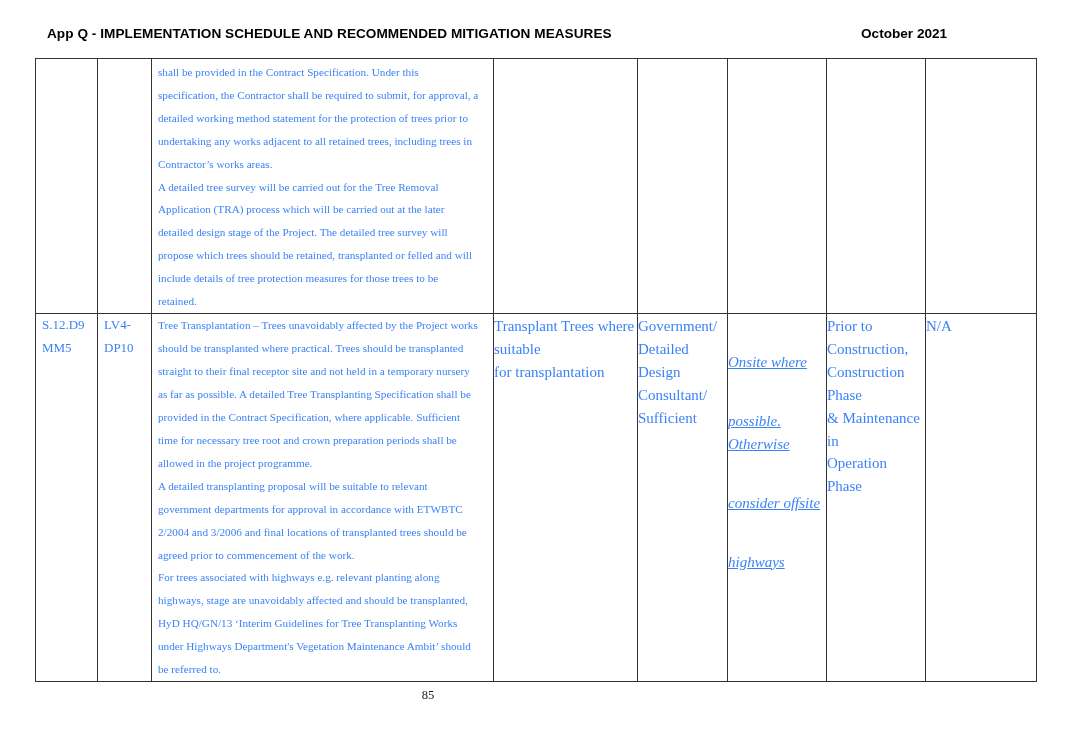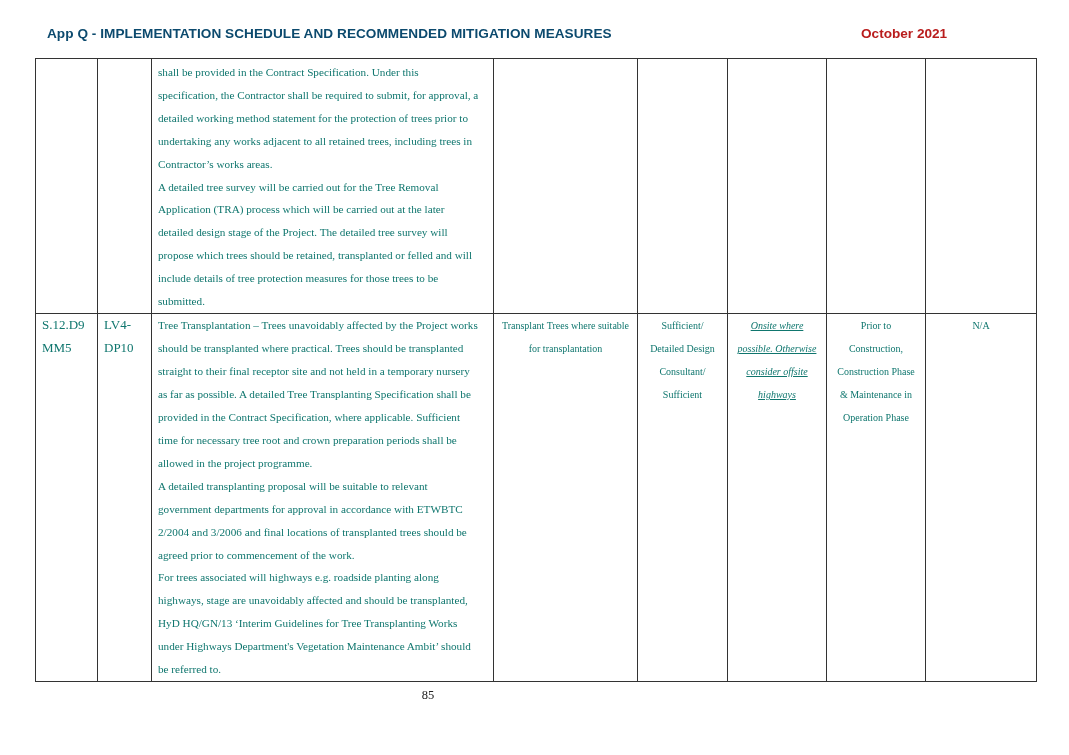--- a/index.html
+++ b/index.html
@@ -1,49 +1,49 @@
 <!DOCTYPE html>
 <html><head>
 <meta charset="utf-8">
 <style>
   html, body { margin: 0; padding: 0; background: #ffffff; }
   body { width: 1069px; height: 755px; position: relative; overflow: hidden; }
   .hdr-title {
     position: absolute; left: 47px; top: 26px;
-    font-family: "Liberation Sans", sans-serif; font-weight: bold; font-size: 13.6px; color: #0c4a6e;
+    font-family: "Liberation Sans", sans-serif; font-weight: bold; font-size: 13.6px; color: #000000;
     letter-spacing: 0.05px;
   }
   .hdr-date {
     position: absolute; left: 861px; top: 26px;
-    font-family: "Liberation Sans", sans-serif; font-weight: bold; font-size: 13.6px; color: #b91c1c;
+    font-family: "Liberation Sans", sans-serif; font-weight: bold; font-size: 13.6px; color: #000000;
   }
   table.sched {
     position: absolute; left: 35px; top: 58px;
     border-collapse: collapse; table-layout: fixed; width: 1001px;
-    font-family: "Liberation Serif", serif; color: #0f766e;
+    font-family: "Liberation Serif", serif; color: #3b82f6;
   }
   table.sched td {
     border: 1.3px solid #333; vertical-align: top; padding: 0;
   }
   .r1 td { height: 252px; }
   .r2 td { height: 365px; }
   .main-text {
     font-size: 11.2px; line-height: 22.9px; padding: 2px 4px 0 6px; white-space: nowrap;
   }
   .main-text p { margin: 0; }
   .r2 .main-text { padding-top: 0.5px; }
   .code-text {
     font-size: 13px; line-height: 22.9px; padding: 0.5px 0 0 6px;
   }
   .small-center {
-    font-size: 10px; line-height: 22.9px; text-align: center; padding-top: 1px;
+    font-size: 15px; line-height: 22.9px; padding-top: 1px;
   }
   .small-center span { display: block; }
   .loc u, .loc span { font-style: italic; }
-  .loc span { text-decoration: underline; }
+  .loc span { text-decoration: underline; margin-top: 36px; }
   .page-num {
     position: absolute; left: 0; width: 856px; top: 688px; text-align: center;
     font-family: "Liberation Serif", serif; font-size: 12.5px; color: #222;
   }
 </style>
 </head>
 <body>
 
 <div class="hdr-title">App Q - IMPLEMENTATION SCHEDULE AND RECOMMENDED MITIGATION MEASURES</div>
 <div class="hdr-date">October 2021</div>
@@ -71,21 +71,21 @@
           <span>detailed working method statement for the protection of trees prior to</span><br>
           <span>undertaking any works adjacent to all retained trees, including trees in</span><br>
           <span>Contractor’s works areas.</span>
         </p>
         <p>
           <span>A detailed tree survey will be carried out for the Tree Removal</span><br>
           <span>Application (TRA) process which will be carried out at the later</span><br>
           <span>detailed design stage of the Project. The detailed tree survey will</span><br>
           <span>propose which trees should be retained, transplanted or felled and will</span><br>
           <span>include details of tree protection measures for those trees to be</span><br>
-          <span>submitted.</span>
+          <span>retained.</span>
         </p>
       </div>
     </td>
     <td></td>
     <td></td>
     <td></td>
     <td></td>
     <td></td>
   </tr>
   <tr class="r2">
@@ -112,37 +112,37 @@
           <span>time for necessary tree root and crown preparation periods shall be</span><br>
           <span>allowed in the project programme.</span>
         </p>
         <p>
           <span>A detailed transplanting proposal will be suitable to relevant</span><br>
           <span>government departments for approval in accordance with ETWBTC</span><br>
           <span>2/2004 and 3/2006 and final locations of transplanted trees should be</span><br>
           <span>agreed prior to commencement of the work.</span>
         </p>
         <p>
-          <span>For trees associated will highways e.g. roadside planting along</span><br>
+          <span>For trees associated with highways e.g. relevant planting along</span><br>
           <span>highways, stage are unavoidably affected and should be transplanted,</span><br>
           <span>HyD HQ/GN/13 ‘Interim Guidelines for Tree Transplanting Works</span><br>
           <span>under Highways Department's Vegetation Maintenance Ambit’ should</span><br>
           <span>be referred to.</span>
         </p>
       </div>
     </td>
     <td>
       <div class="small-center">
         <span>Transplant Trees where suitable</span>
         <span>for transplantation</span>
       </div>
     </td>
     <td>
       <div class="small-center">
-        <span>Sufficient/</span>
+        <span>Government/</span>
         <span>Detailed Design</span>
         <span>Consultant/</span>
         <span>Sufficient</span>
       </div>
     </td>
     <td>
       <div class="small-center loc">
         <span>Onsite where</span>
         <span>possible. Otherwise</span>
         <span>consider offsite</span>

